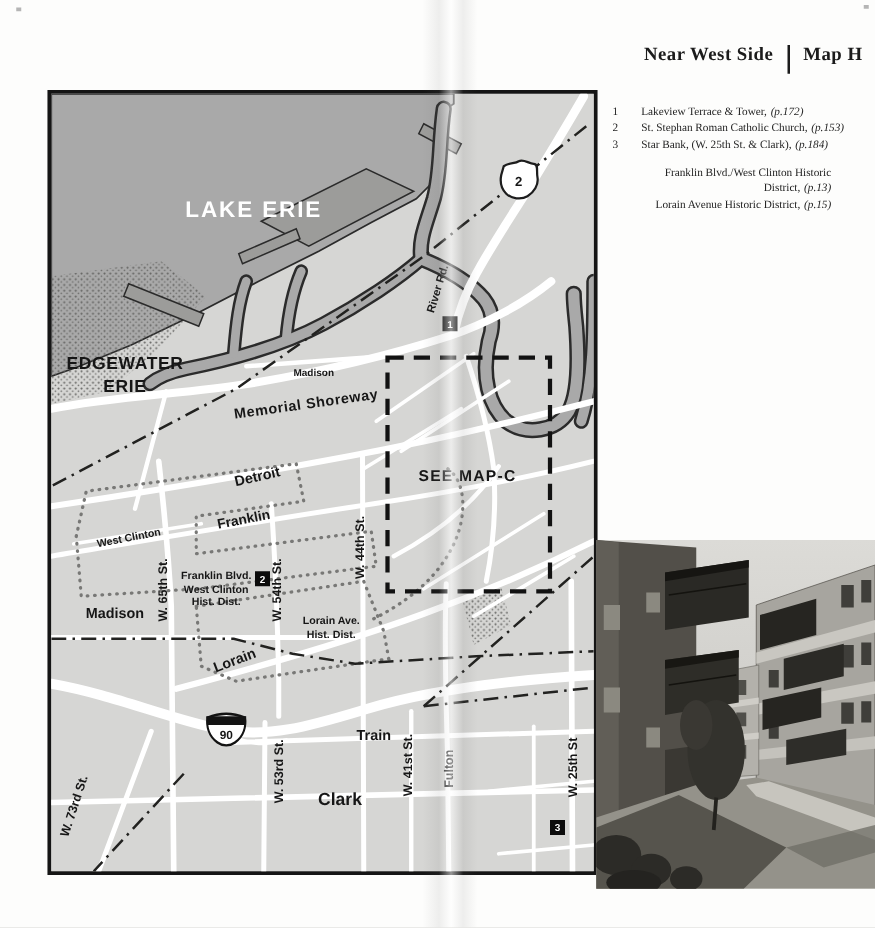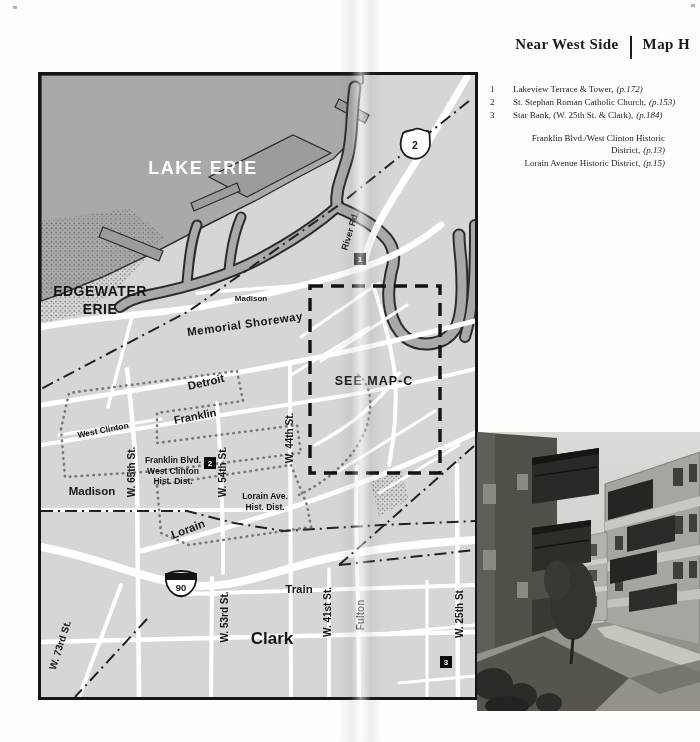--- a/index.html
+++ b/index.html
@@ -205,21 +205,21 @@
   </div>
 
   <span class="mlabel" style="left:210px;top:223px;font-size:8px;">Madison</span>
   <span class="mlabel" style="left:204px;top:249px;font-size:11.5px;letter-spacing:0.5px;transform:translate(-50%,-50%) rotate(-8deg);">Memorial Shoreway</span>
   <span class="mlabel" style="left:165px;top:307px;font-size:11.5px;transform:translate(-50%,-50%) rotate(-13deg);">Detroit</span>
   <span class="mlabel" style="left:154px;top:341px;font-size:11px;transform:translate(-50%,-50%) rotate(-11deg);">Franklin</span>
   <span class="mlabel" style="left:62px;top:355px;font-size:8.5px;transform:translate(-50%,-50%) rotate(-11deg);">West Clinton</span>
   <span class="mlabel" style="left:51px;top:416px;font-size:11.5px;">Madison</span>
   <span class="mlabel" style="left:147px;top:454px;font-size:11.5px;transform:translate(-50%,-50%) rotate(-21deg);">Lorain</span>
   <span class="mlabel" style="left:226px;top:514px;font-size:11.5px;margin-left:32px;">Train</span>
-  <span class="mlabel" style="left:231px;top:564px;font-size:17px;">Clark</span>
+  <span class="mlabel" style="left:231px;top:564px;font-size:14px;">Clark</span>
   <span class="mlabel" style="left:309px;top:156px;font-size:9px;transform:translate(-50%,-50%) rotate(-73deg);">River Rd.</span>
   <span class="mlabel" style="left:19px;top:570px;font-size:10px;transform:translate(-50%,-50%) rotate(-72deg);">W. 73rd St.</span>
   <span class="mlabel" style="left:90px;top:397px;font-size:10px;transform:translate(-50%,-50%) rotate(-90deg);">W. 65th St.</span>
   <span class="mlabel" style="left:181px;top:397px;font-size:10px;transform:translate(-50%,-50%) rotate(-90deg);">W. 54th St.</span>
   <span class="mlabel" style="left:183px;top:542px;font-size:10px;transform:translate(-50%,-50%) rotate(-90deg);">W. 53rd St.</span>
   <span class="mlabel" style="left:248px;top:363px;font-size:10px;transform:translate(-50%,-50%) rotate(-90deg);">W. 44th St.</span>
   <span class="mlabel" style="left:286px;top:537px;font-size:10px;transform:translate(-50%,-50%) rotate(-90deg);">W. 41st St.</span>
   <span class="mlabel" style="left:319px;top:540px;font-size:10px;transform:translate(-50%,-50%) rotate(-90deg);">Fulton</span>
   <span class="mlabel" style="left:418px;top:539px;font-size:10px;transform:translate(-50%,-50%) rotate(-90deg);">W. 25th St</span>
 

